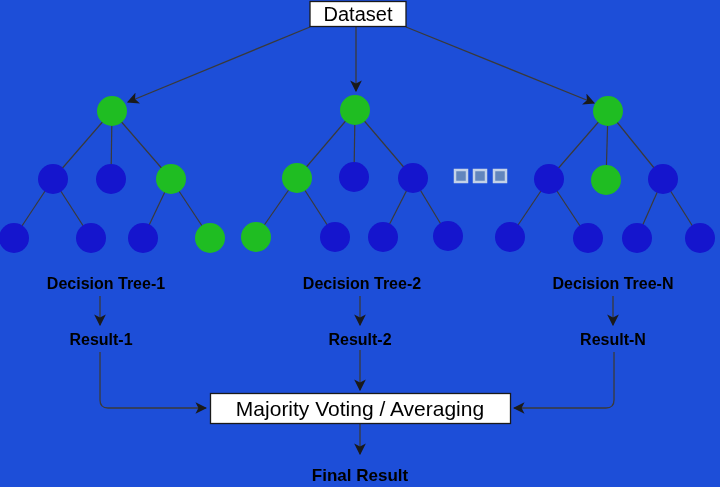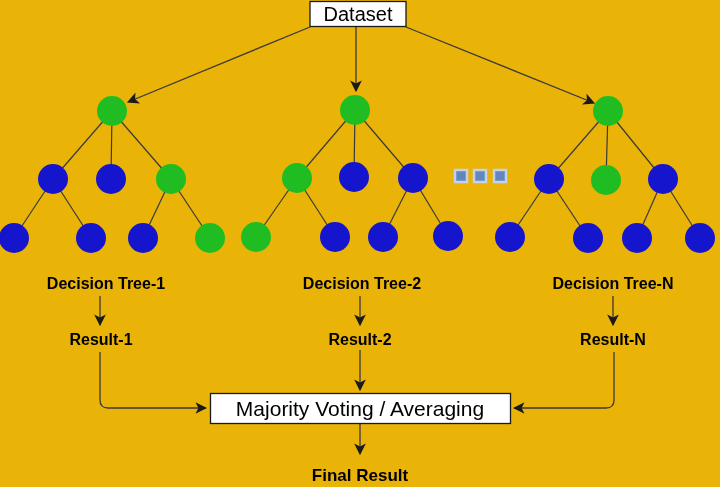--- a/index.html
+++ b/index.html
@@ -4,21 +4,21 @@
 <style>
   html, body {
     margin: 0;
     padding: 0;
     background: #ffffff;
   }
   .canvas {
     position: relative;
     width: 720px;
     height: 487px;
-    background: #eab308;
+    background: #1d4ed8;
     overflow: hidden;
   }
   svg text {
     font-family: "Liberation Sans", sans-serif;
     fill: #000000;
   }
   .edge {
     stroke: #3a3a3a;
     stroke-width: 1.2;
     fill: none;

